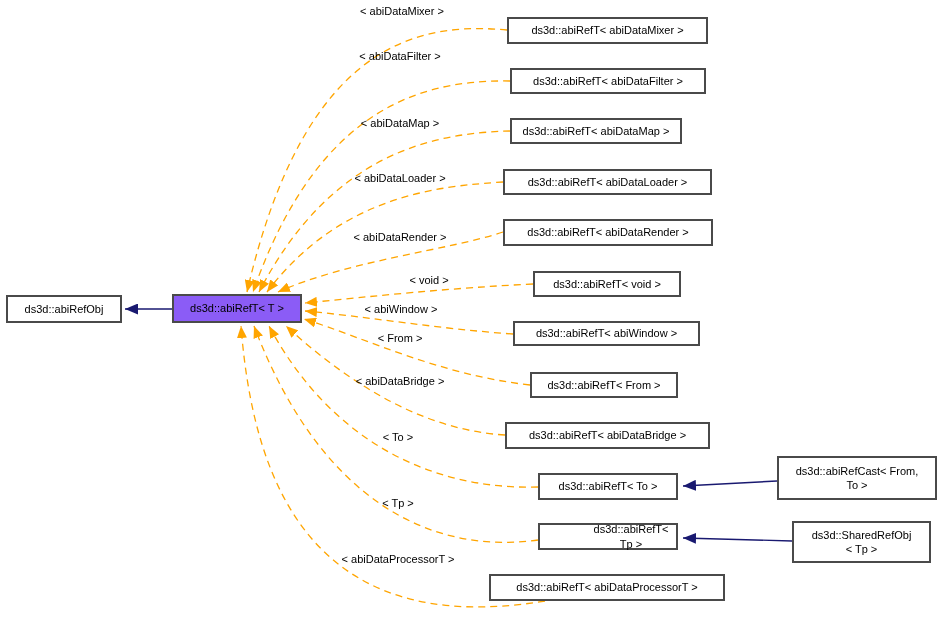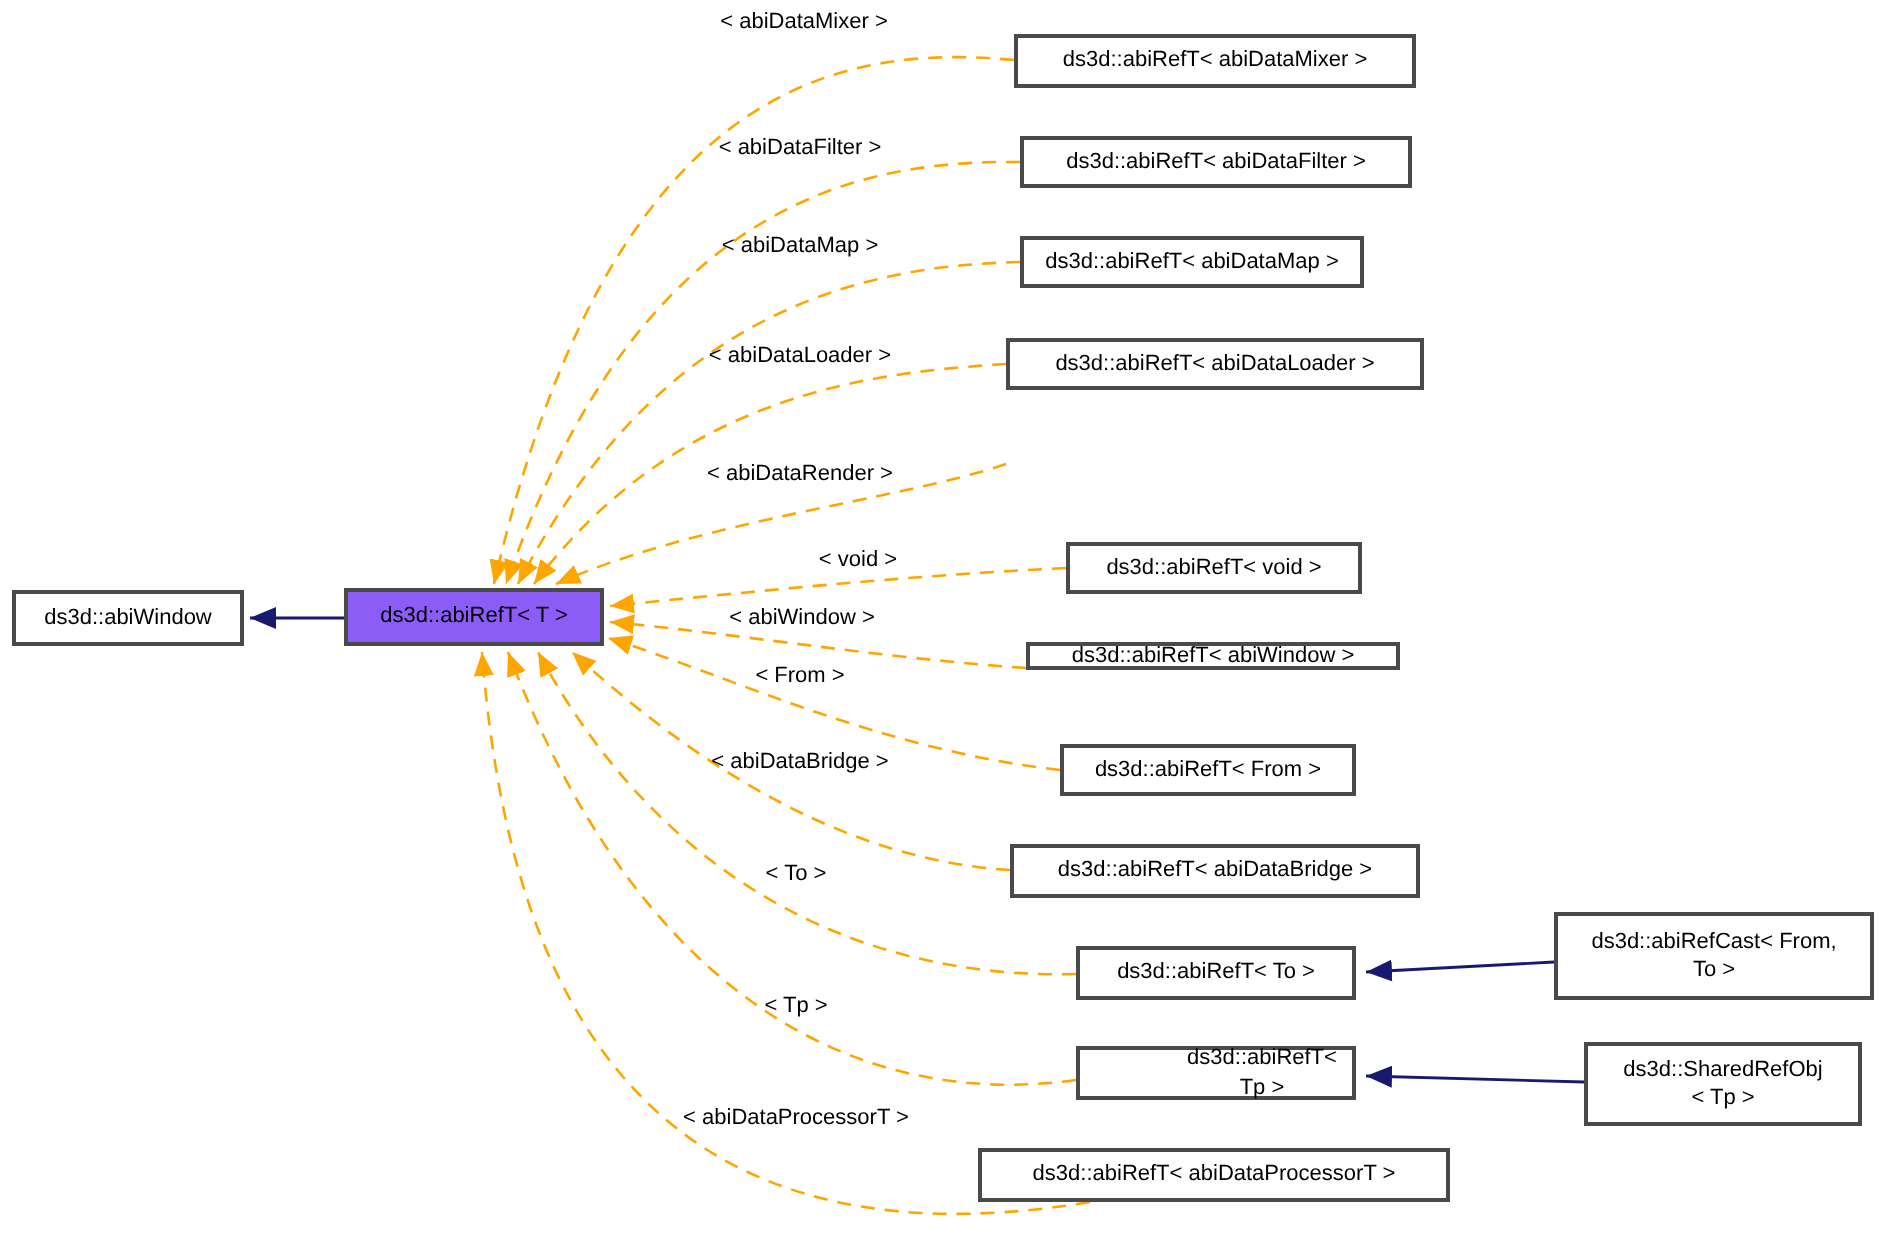--- a/index.html
+++ b/index.html
@@ -69,55 +69,56 @@
     <path d="M503,232 C450,250 350,260 278,292" stroke="#ffa500" stroke-width="1.3" stroke-dasharray="7,5" fill="none" marker-end="url(#oarrow)"></path>
     <path d="M533,284 C450,288 375,296 305,303" stroke="#ffa500" stroke-width="1.3" stroke-dasharray="7,5" fill="none" marker-end="url(#oarrow)"></path>
     <path d="M513,334 C440,329 370,317 305,311" stroke="#ffa500" stroke-width="1.3" stroke-dasharray="7,5" fill="none" marker-end="url(#oarrow)"></path>
     <path d="M530,385 C440,375 365,338 304,319" stroke="#ffa500" stroke-width="1.3" stroke-dasharray="7,5" fill="none" marker-end="url(#oarrow)"></path>
     <path d="M505,435 C420,430 345,380 286,326" stroke="#ffa500" stroke-width="1.3" stroke-dasharray="7,5" fill="none" marker-end="url(#oarrow)"></path>
     <path d="M538,487 C430,490 330,440 269,326" stroke="#ffa500" stroke-width="1.3" stroke-dasharray="7,5" fill="none" marker-end="url(#oarrow)"></path>
     <path d="M538,540 C430,555 320,500 254,326" stroke="#ffa500" stroke-width="1.3" stroke-dasharray="7,5" fill="none" marker-end="url(#oarrow)"></path>
     <path d="M545,601 C310,640 253,480 241,326" stroke="#ffa500" stroke-width="1.3" stroke-dasharray="7,5" fill="none" marker-end="url(#oarrow)"></path>
   </svg>
 
-  <div class="node" style="left:6px; top:295px; width:116px; height:28px;">ds3d::abiWindow</div>
+  <div class="node" style="left:6px; top:295px; width:116px; height:28px;">ds3d::abiRefObj</div>
 
   <div class="node highlight" style="left:172px; top:294px; width:130px; height:29px;">ds3d::abiRefT&lt; T &gt;</div>
 
   <div class="node" style="left:507px; top:17px; width:201px; height:27px;">ds3d::abiRefT&lt; abiDataMixer &gt;</div>
 
   <div class="node" style="left:510px; top:68px; width:196px; height:26px;">ds3d::abiRefT&lt; abiDataFilter &gt;</div>
 
   <div class="node" style="left:510px; top:118px; width:172px; height:26px;">ds3d::abiRefT&lt; abiDataMap &gt;</div>
 
   <div class="node" style="left:503px; top:169px; width:209px; height:26px;">ds3d::abiRefT&lt; abiDataLoader &gt;</div>
 
+  <div class="node" style="left:503px; top:219px; width:210px; height:27px;">ds3d::abiRefT&lt; abiDataRender &gt;</div>
 
   <div class="node" style="left:533px; top:271px; width:148px; height:26px;">ds3d::abiRefT&lt; void &gt;</div>
 
-  <div class="node" style="left:513px; top:321px; width:187px; height:14px;">ds3d::abiRefT&lt; abiWindow &gt;</div>
+  <div class="node" style="left:513px; top:321px; width:187px; height:25px;">ds3d::abiRefT&lt; abiWindow &gt;</div>
 
   <div class="node" style="left:530px; top:372px; width:148px; height:26px;">ds3d::abiRefT&lt; From &gt;</div>
 
   <div class="node" style="left:505px; top:422px; width:205px; height:27px;">ds3d::abiRefT&lt; abiDataBridge &gt;</div>
 
   <div class="node" style="left:538px; top:473px; width:140px; height:27px;">ds3d::abiRefT&lt; To &gt;</div>
 
   <div class="node" style="left:538px; top:523px; width:140px; height:27px;padding-left:46px;">ds3d::abiRefT&lt; Tp &gt;</div>
 
   <div class="node" style="left:489px; top:574px; width:236px; height:27px;">ds3d::abiRefT&lt; abiDataProcessorT &gt;</div>
 
   <div class="node" style="left:777px; top:456px; width:160px; height:44px;">ds3d::abiRefCast&lt; From,
 To &gt;</div>
 
   <div class="node" style="left:792px; top:521px; width:139px; height:42px;">ds3d::SharedRefObj
 &lt; Tp &gt;</div>
 
   <span class="edge-label" style="left:402px; top:5px;">&lt; abiDataMixer &gt;</span>
-  <span class="edge-label" style="left:400px; top:68px;">&lt; abiDataFilter &gt;</span>
+  <span class="edge-label" style="left:400px; top:50px;">&lt; abiDataFilter &gt;</span>
   <span class="edge-label" style="left:400px; top:117px;">&lt; abiDataMap &gt;</span>
   <span class="edge-label" style="left:400px; top:172px;">&lt; abiDataLoader &gt;</span>
   <span class="edge-label" style="left:400px; top:231px;">&lt; abiDataRender &gt;</span>
   <span class="edge-label" style="left:401px; top:274px;margin-left:28px;">&lt; void &gt;</span>
   <span class="edge-label" style="left:401px; top:303px;">&lt; abiWindow &gt;</span>
   <span class="edge-label" style="left:400px; top:332px;">&lt; From &gt;</span>
   <span class="edge-label" style="left:400px; top:375px;">&lt; abiDataBridge &gt;</span>
   <span class="edge-label" style="left:398px; top:431px;">&lt; To &gt;</span>
   <span class="edge-label" style="left:398px; top:497px;">&lt; Tp &gt;</span>
   <span class="edge-label" style="left:398px; top:553px;">&lt; abiDataProcessorT &gt;</span>

